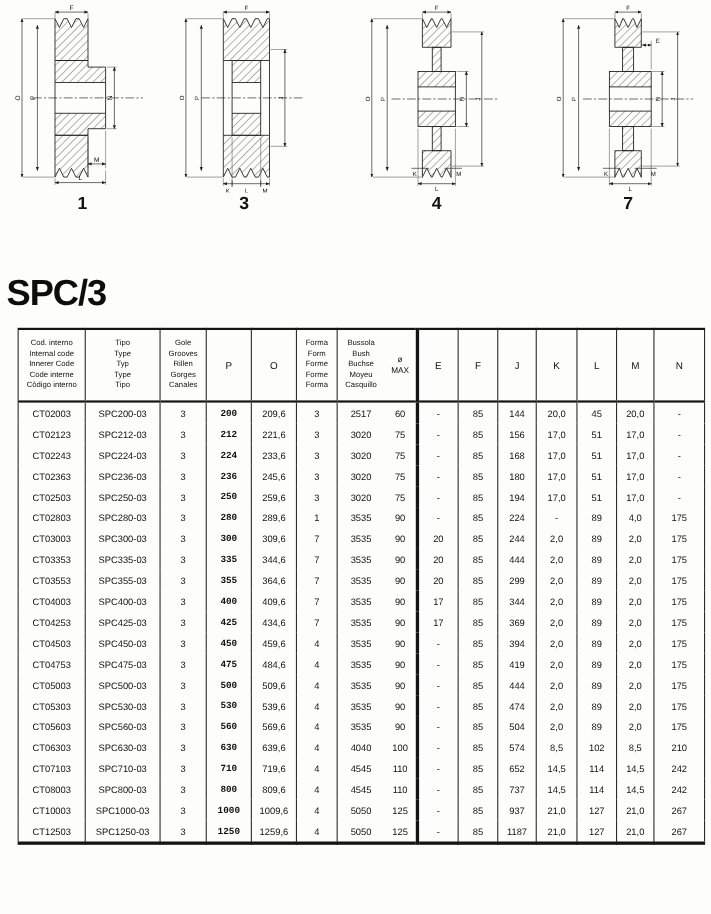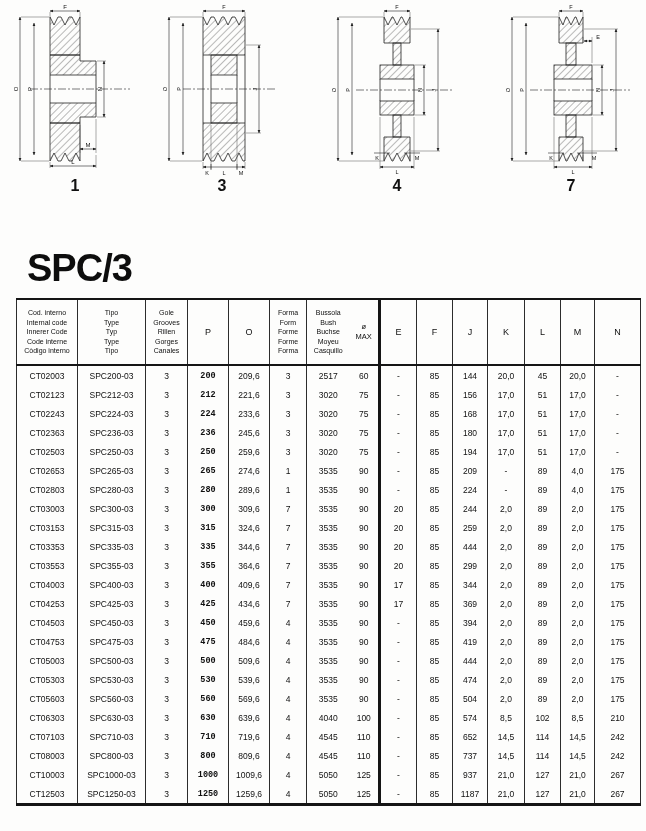--- a/index.html
+++ b/index.html
@@ -7,22 +7,22 @@
     width:646px;height:831px;position:relative;overflow:hidden;
     background:#fdfdfc;color:#161616;
     font-family:"Liberation Sans", sans-serif;
   }
   .fig{position:absolute;width:150px;text-align:center;top:3px;}
   .fig svg{display:block;}
   .fig-num{font-weight:bold;font-size:16px;line-height:16px;margin-top:3px;color:#111;}
   #fig1{left:0px;} #fig3{left:147px;} #fig4{left:322px;} #fig7{left:496px;}
 
   .page-title{
-    position:absolute;left:27px;top:247px;
-    font-size:38px;font-weight:bold;letter-spacing:-1px;color:#0d0d0d;
+    position:absolute;left:6px;top:247px;
+    font-size:33px;font-weight:bold;letter-spacing:-1px;color:#0d0d0d;
   }
 
   table.cat{
     position:absolute;left:16px;top:298px;width:625px;
     border-collapse:collapse;table-layout:fixed;
     border-top:2px solid #151515;border-bottom:3px solid #151515;
     border-left:1px solid #2c2c2c;border-right:1px solid #2c2c2c;
   }
   table.cat th{
     height:64px;padding:0 1px;vertical-align:middle;text-align:center;
@@ -420,37 +420,20 @@
         <td class="no-left">75</td>
         <td class="thick-left">-</td>
         <td>85</td>
         <td>194</td>
         <td>17,0</td>
         <td>51</td>
         <td>17,0</td>
         <td>-</td>
       </tr>
       <tr>
-        <td>CT02653</td>
-        <td>SPC265-03</td>
-        <td>3</td>
-        <td class="bold">265</td>
-        <td>274,6</td>
-        <td>1</td>
-        <td>3535</td>
-        <td class="no-left">90</td>
-        <td class="thick-left">-</td>
-        <td>85</td>
-        <td>209</td>
-        <td>-</td>
-        <td>89</td>
-        <td>4,0</td>
-        <td>175</td>
-      </tr>
-      <tr>
         <td>CT02803</td>
         <td>SPC280-03</td>
         <td>3</td>
         <td class="bold">280</td>
         <td>289,6</td>
         <td>1</td>
         <td>3535</td>
         <td class="no-left">90</td>
         <td class="thick-left">-</td>
         <td>85</td>
@@ -465,37 +448,20 @@
         <td>SPC300-03</td>
         <td>3</td>
         <td class="bold">300</td>
         <td>309,6</td>
         <td>7</td>
         <td>3535</td>
         <td class="no-left">90</td>
         <td class="thick-left">20</td>
         <td>85</td>
         <td>244</td>
-        <td>2,0</td>
-        <td>89</td>
-        <td>2,0</td>
-        <td>175</td>
-      </tr>
-      <tr>
-        <td>CT03153</td>
-        <td>SPC315-03</td>
-        <td>3</td>
-        <td class="bold">315</td>
-        <td>324,6</td>
-        <td>7</td>
-        <td>3535</td>
-        <td class="no-left">90</td>
-        <td class="thick-left">20</td>
-        <td>85</td>
-        <td>259</td>
         <td>2,0</td>
         <td>89</td>
         <td>2,0</td>
         <td>175</td>
       </tr>
       <tr>
         <td>CT03353</td>
         <td>SPC335-03</td>
         <td>3</td>
         <td class="bold">335</td>

